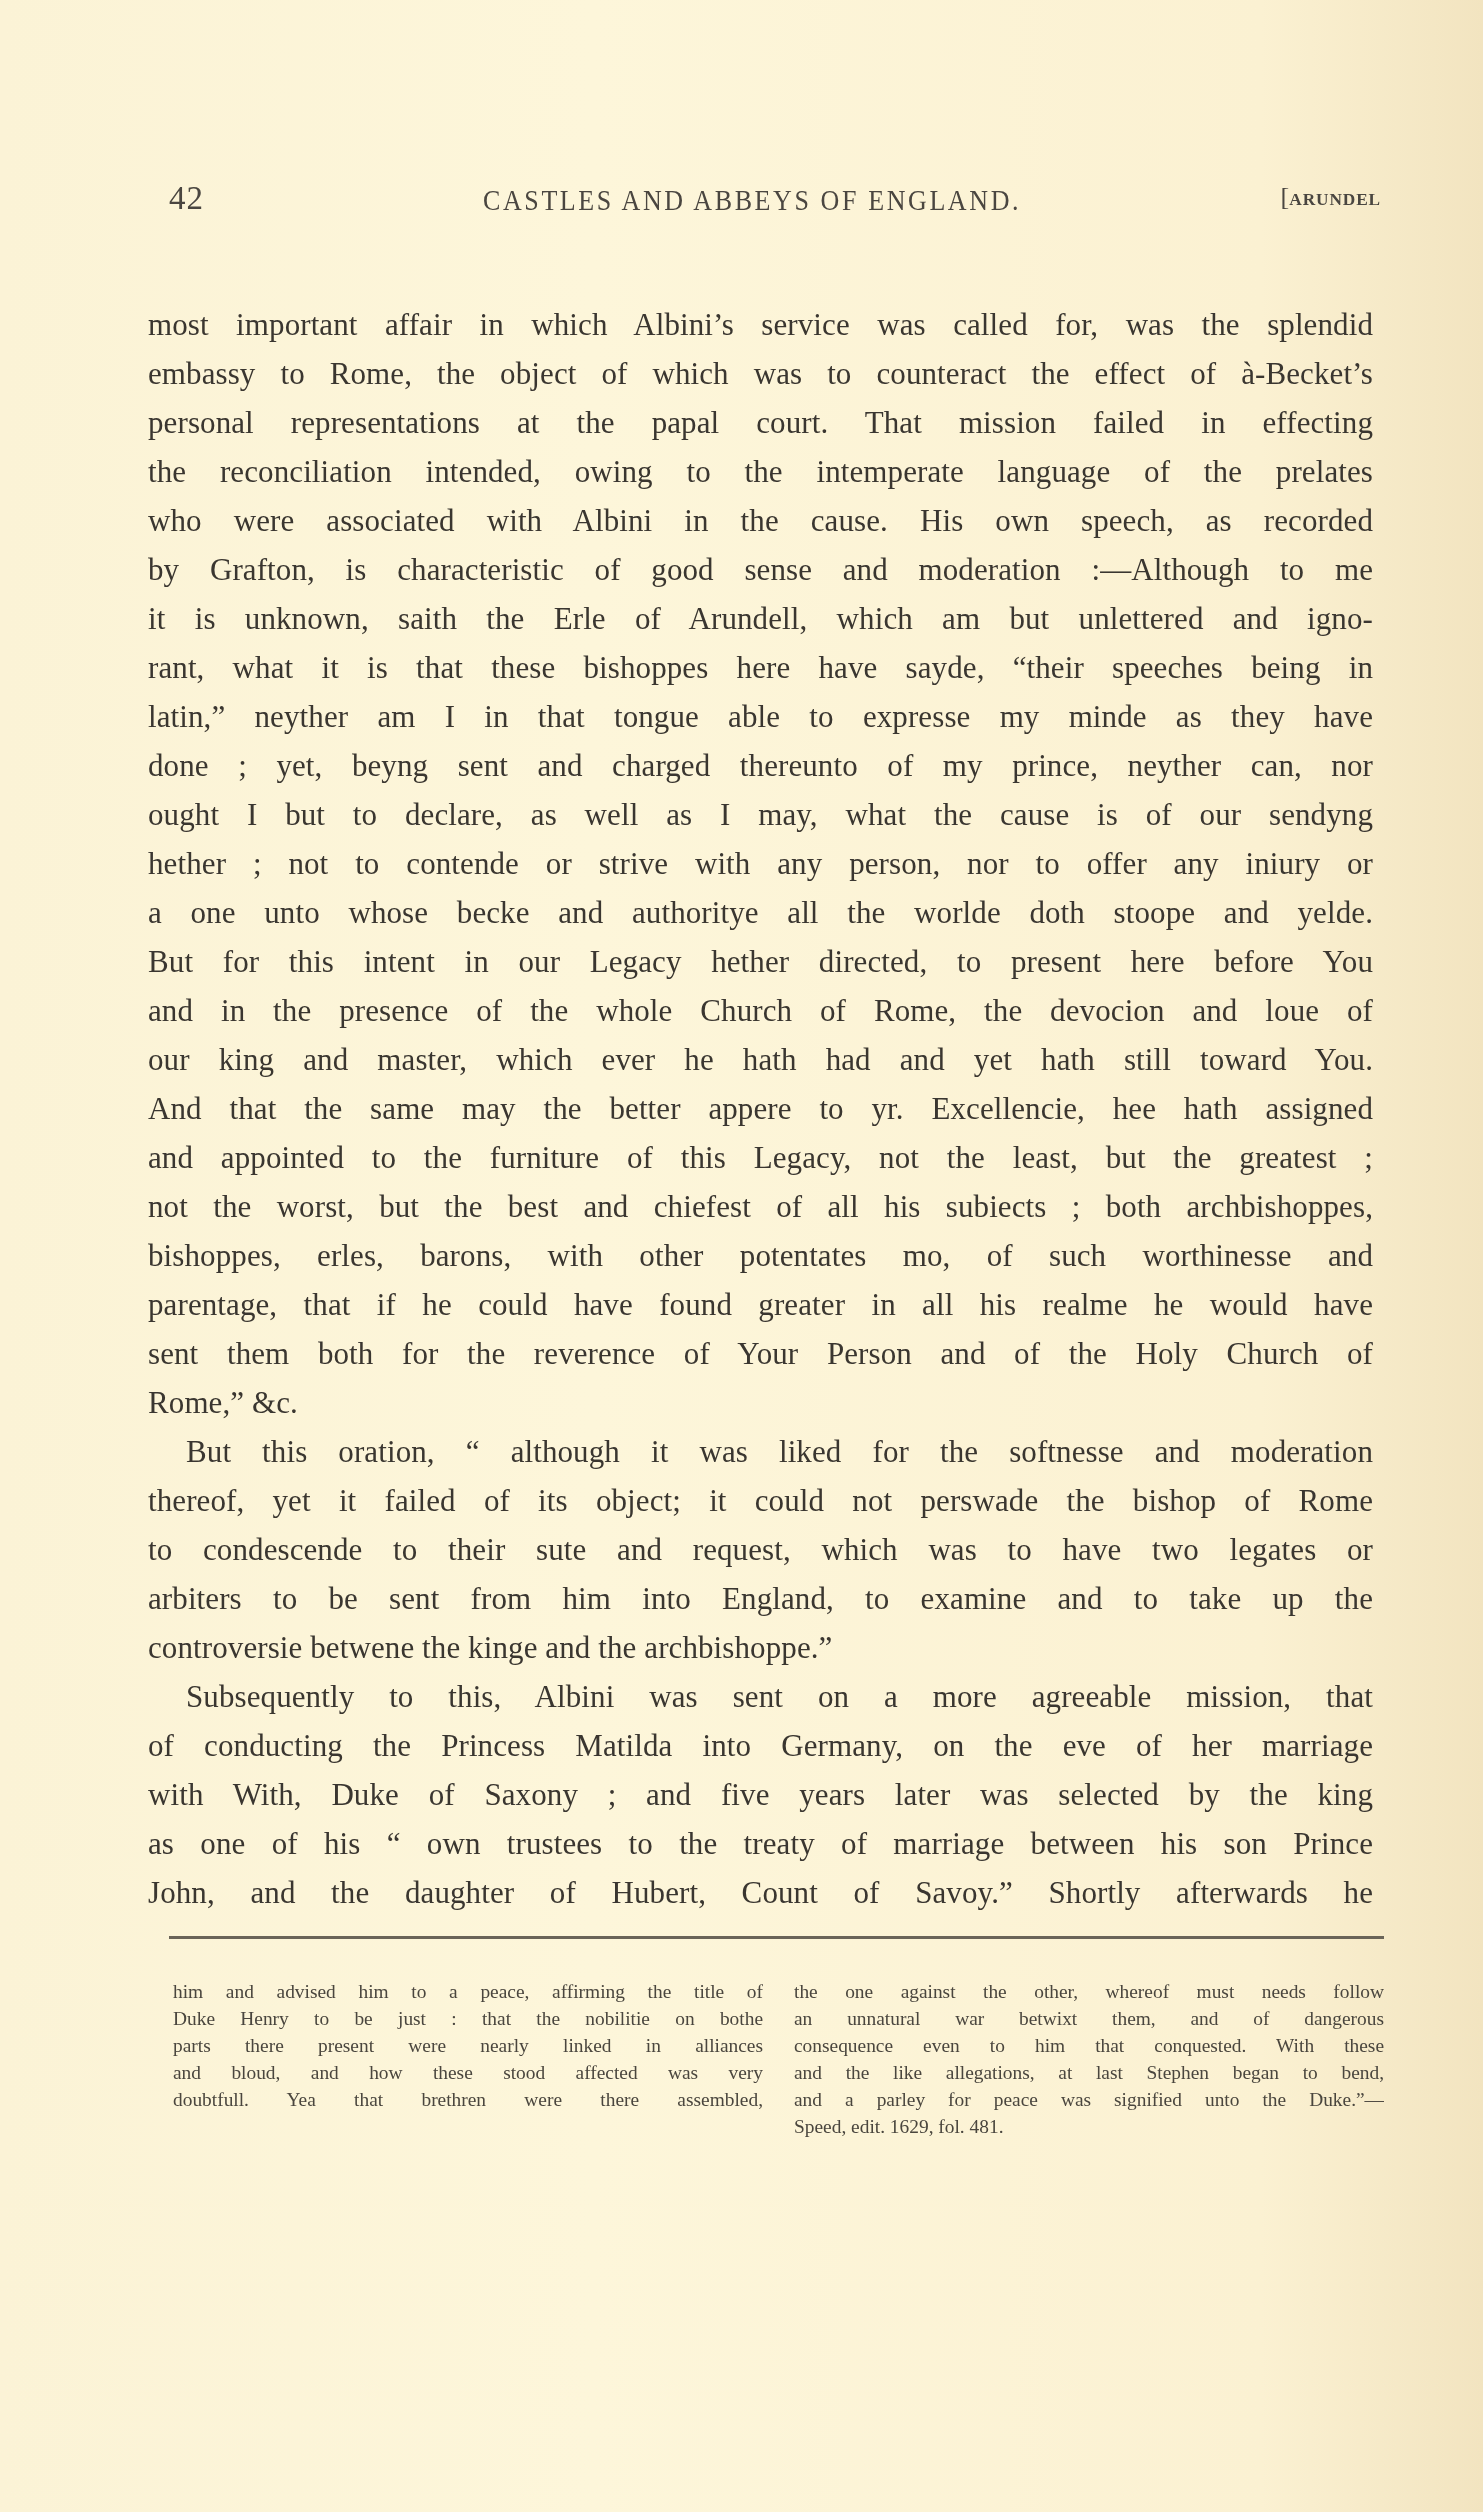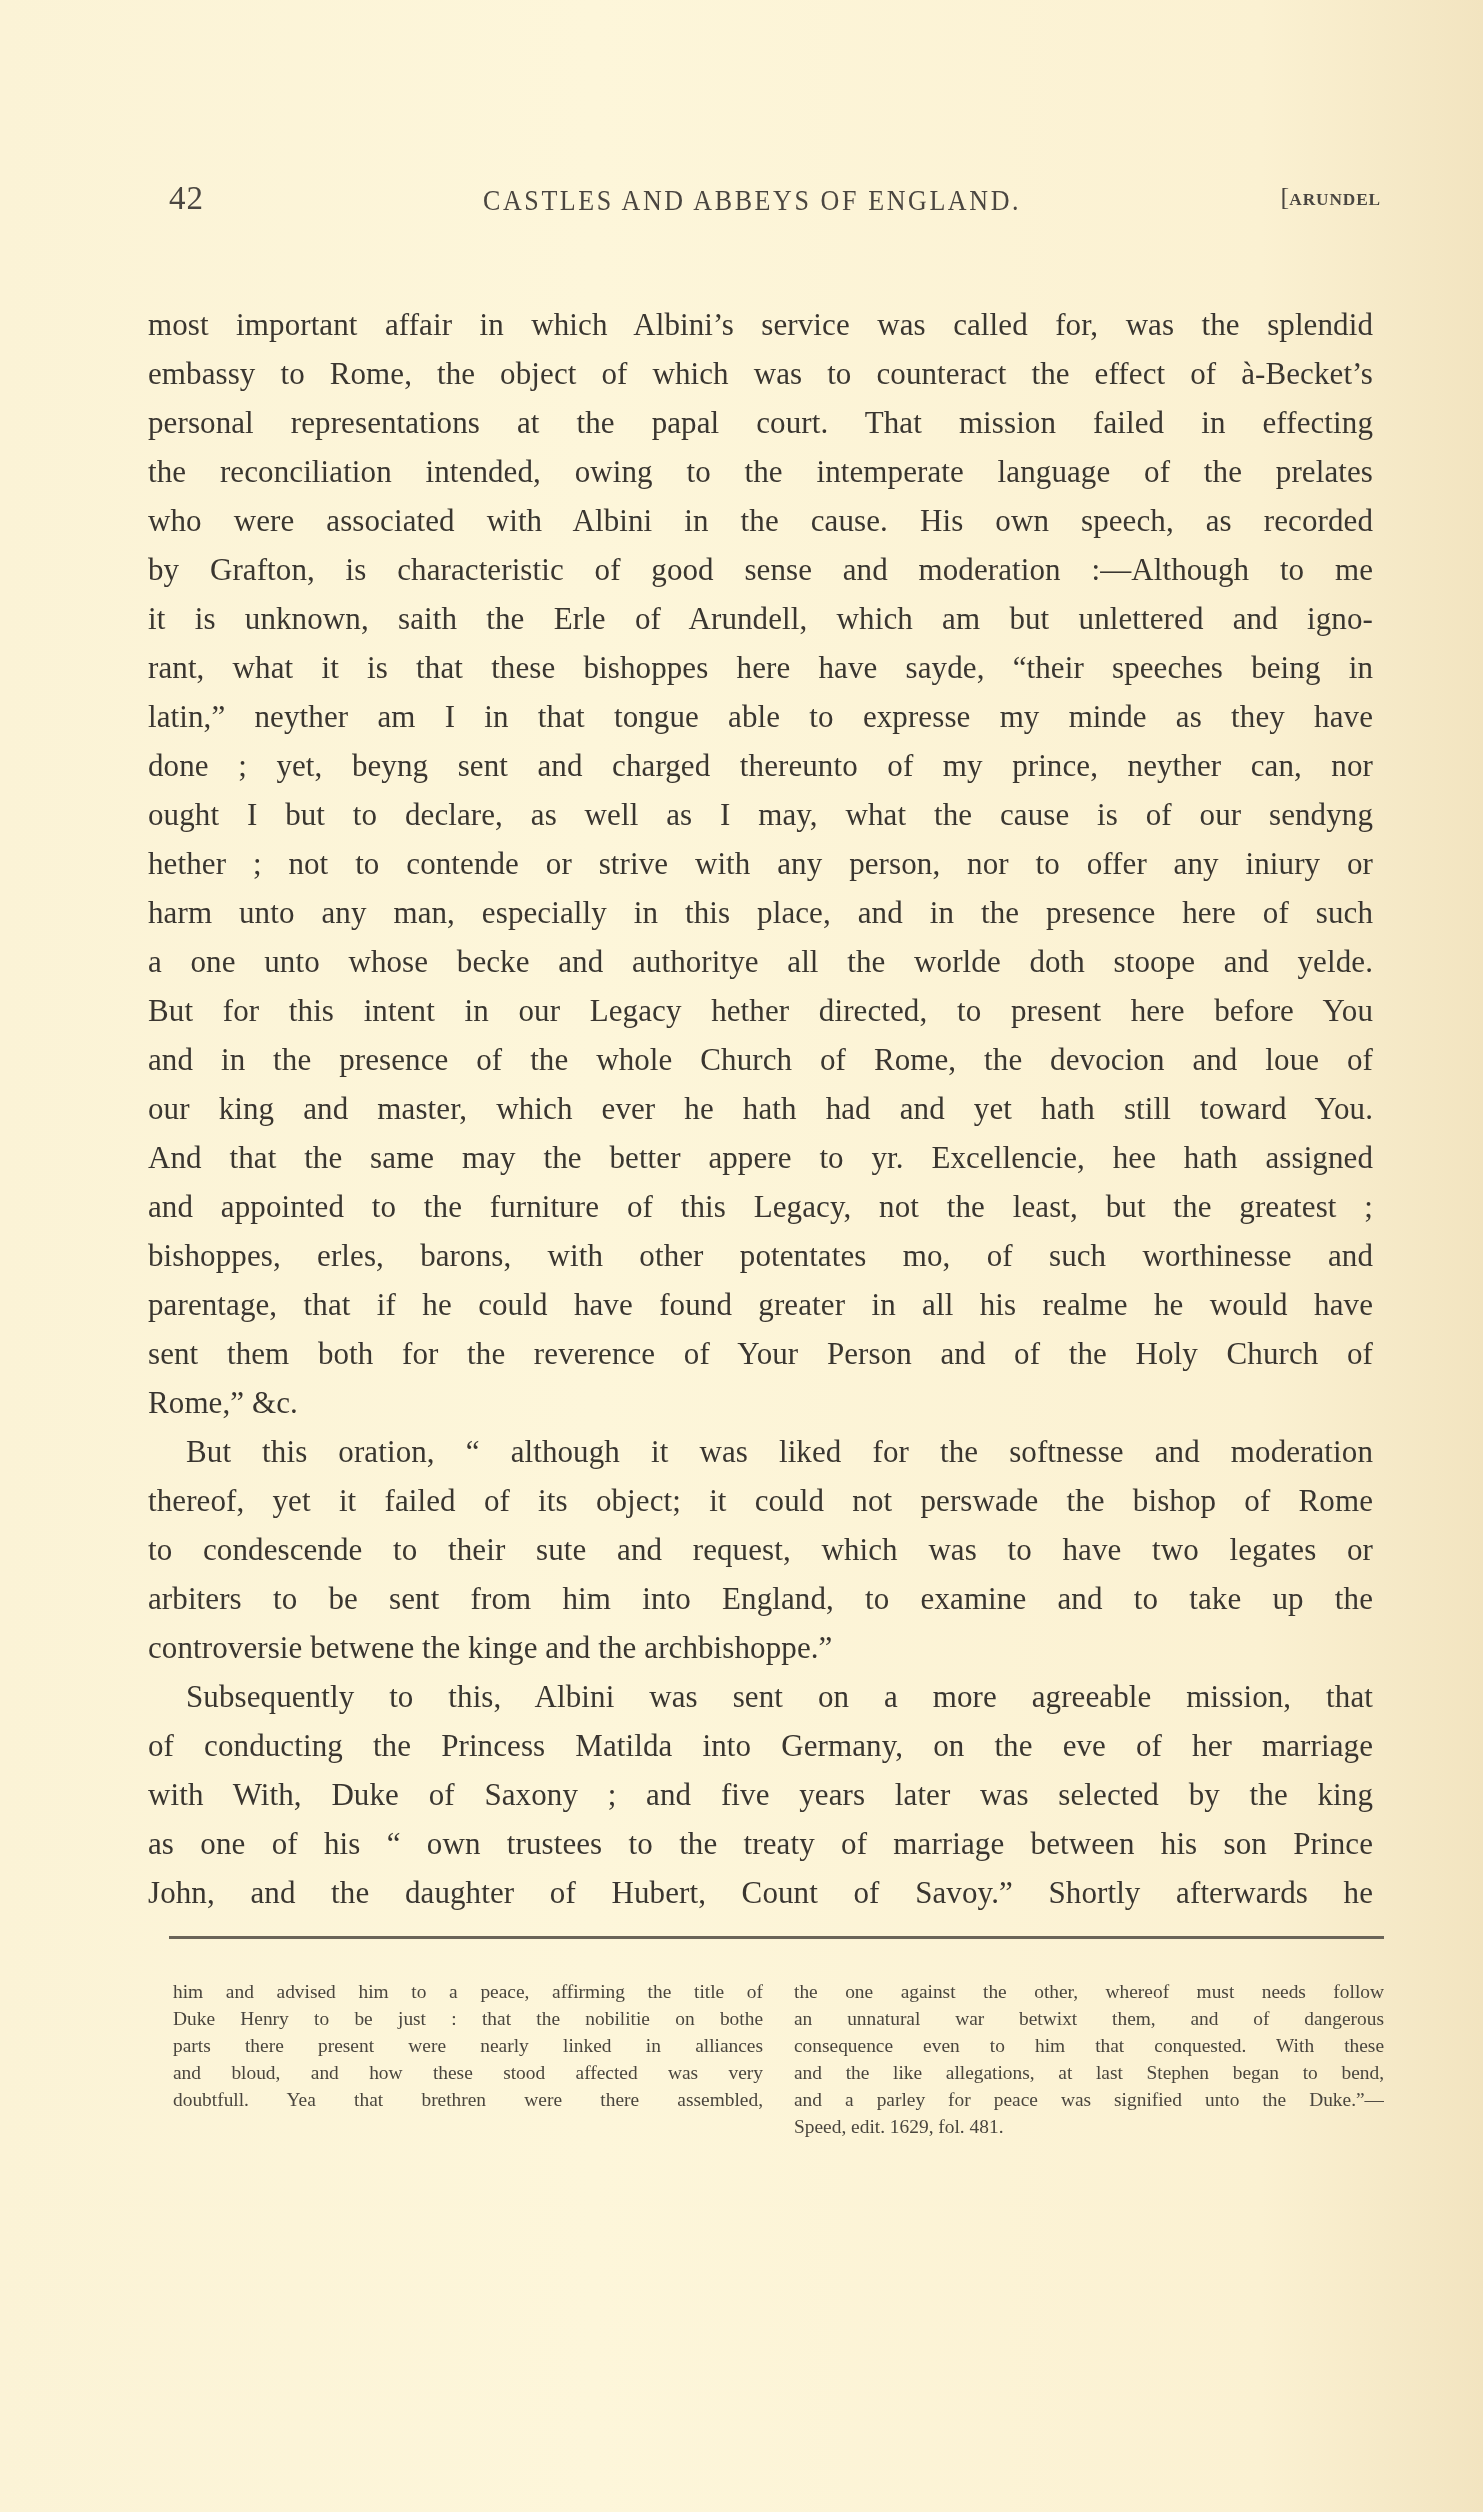--- a/index.html
+++ b/index.html
@@ -62,27 +62,27 @@
     <span class="line">personal representations at the papal court.  That mission failed in effecting</span>
     <span class="line">the reconciliation intended, owing to the intemperate language of the prelates</span>
     <span class="line">who were associated with Albini in the cause.  His own speech, as recorded</span>
     <span class="line">by Grafton, is characteristic of good sense and moderation :—Although to me</span>
     <span class="line">it is unknown, saith the Erle of Arundell, which am but unlettered and igno-</span>
     <span class="line">rant, what it is that these bishoppes here have sayde, “their speeches being in</span>
     <span class="line">latin,” neyther am I in that tongue able to expresse my minde as they have</span>
     <span class="line">done ; yet, beyng sent and charged thereunto of my prince, neyther can, nor</span>
     <span class="line">ought I but to declare, as well as I may, what the cause is of our sendyng</span>
     <span class="line">hether ; not to contende or strive with any person, nor to offer any iniury or</span>
-    <span class="line">harm unto any man, especially in this place, and in the presence here of such</span>
     <span class="line">a one unto whose becke and authoritye all the worlde doth stoope and yelde.</span>
     <span class="line">But for this intent in our Legacy hether directed, to present here before You</span>
     <span class="line">and in the presence of the whole Church of Rome, the devocion and loue of</span>
     <span class="line">our king and master, which ever he hath had and yet hath still toward You.</span>
     <span class="line">And that the same may the better appere to yr. Excellencie, hee hath assigned</span>
     <span class="line">and appointed to the furniture of this Legacy, not the least, but the greatest ;</span>
+    <span class="line">not the worst, but the best and chiefest of all his subiects ; both archbishoppes,</span>
     <span class="line">bishoppes, erles, barons, with other potentates mo, of such worthinesse and</span>
     <span class="line">parentage, that if he could have found greater in all his realme he would have</span>
     <span class="line">sent them both for the reverence of Your Person and of the Holy Church of</span>
     <span class="line last">Rome,” &amp;c.</span>
     <span class="line indent">But this oration, “ although it was liked for the softnesse and moderation</span>
     <span class="line">thereof, yet it failed of its object; it could not perswade the bishop of Rome</span>
     <span class="line">to condescende to their sute and request, which was to have two legates or</span>
     <span class="line">arbiters to be sent from him into England, to examine and to take up the</span>
     <span class="line last">controversie betwene the kinge and the archbishoppe.”</span>
     <span class="line indent">Subsequently to this, Albini was sent on a more agreeable mission, that</span>

